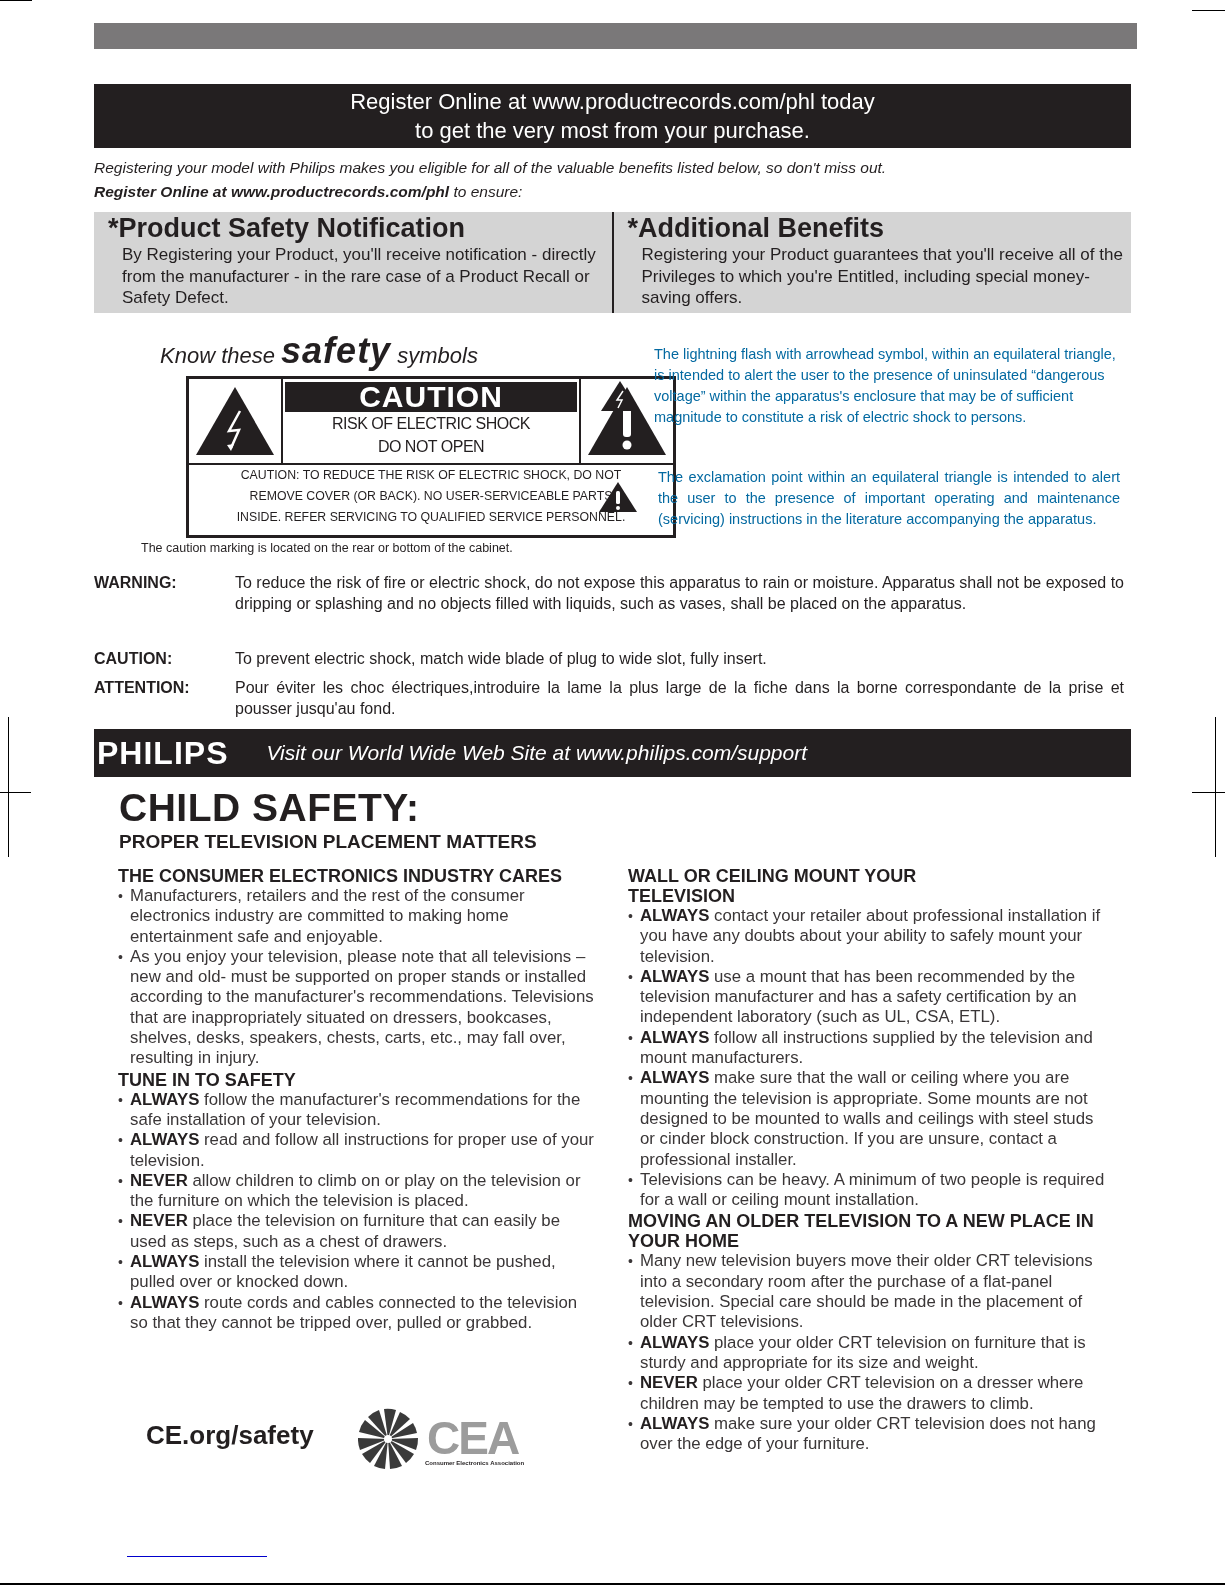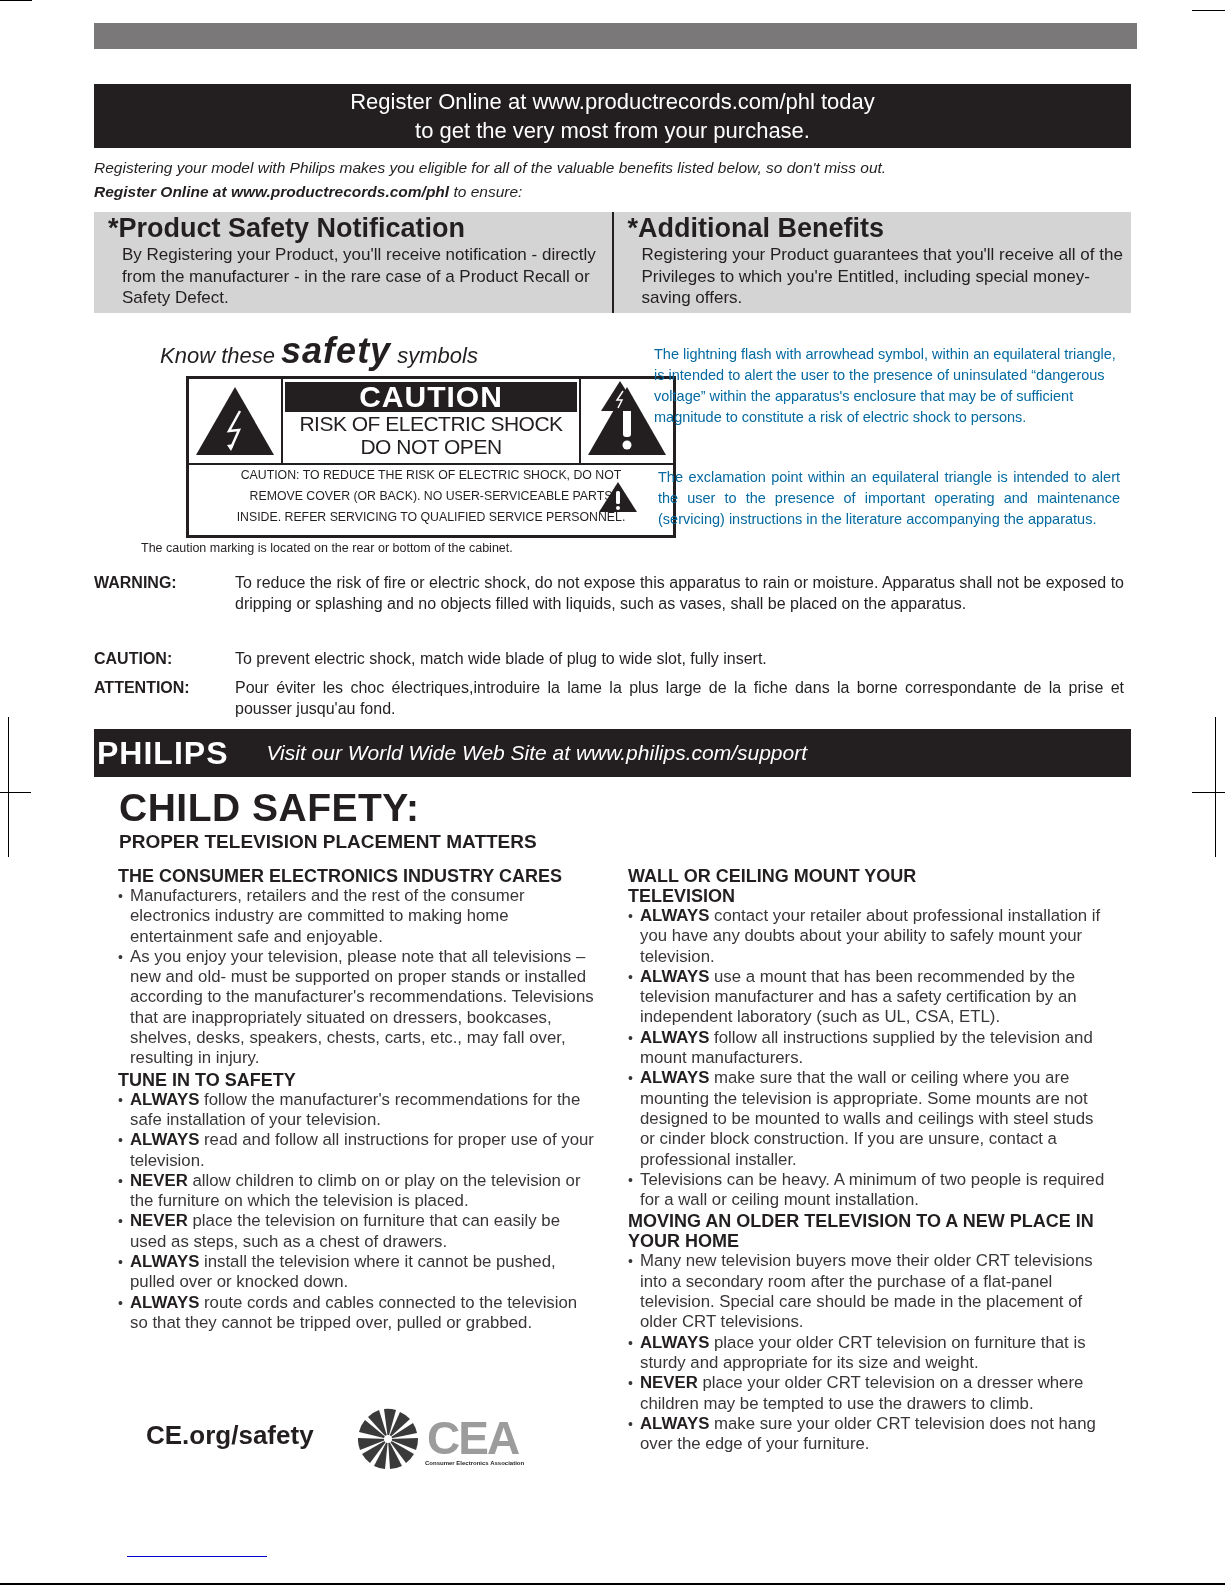--- a/index.html
+++ b/index.html
@@ -22,21 +22,21 @@
   .know { position: absolute; left: 118px; top: 330px; font-size: 22px; font-style: italic; margin-left: 42px; }
   .know .safety { font-size: 36px; font-weight: bold; font-style: italic; letter-spacing: 1px; }
 
   .caution-box { position: absolute; left: 143px; top: 376px; width: 490px; height: 162px; border: 3px solid #231f20; margin-left: 43px; }
   .caution-top { display: flex; height: 86px; border-bottom: 2px solid #231f20; }
   .caution-left, .caution-right { width: 94px; display: flex; align-items: center; justify-content: center; }
   .caution-left { border-right: 2px solid #231f20; }
   .caution-right { border-left: 2px solid #231f20; }
   .caution-mid { flex: 1; text-align: center; }
   .caution-word { background: #231f20; color: #fff; font-weight: bold; font-size: 30px; line-height: 30px; margin: 3px 2px 0 2px; letter-spacing: 1px; }
-  .caution-sub { font-size: 21px; line-height: 23px; letter-spacing: -0.5px; }
+  .caution-sub { font-size: 16px; line-height: 23px; letter-spacing: -0.5px; }
   .caution-bottom { text-align: center; font-size: 12.3px; line-height: 21px; padding-top: 0; }
   .caution-note { position: absolute; left: 141px; top: 541px; font-size: 12.5px; color: #231f20; }
 
   .sym-row { position: absolute; display: flex; }
   .sym-row .sym-icon { width: 42px; flex: none; }
   .sym-text { font-size: 14.5px; line-height: 21px; color: #0369a1; }
   .sym1 { left: 600px; top: 344px; width: 520px; }
   .sym1 .sym-text { margin-left: 12px; }
   .sym2 { left: 598px; top: 467px; width: 522px; }
   .sym2 .sym-text { text-align: justify; margin-left: 18px; }

